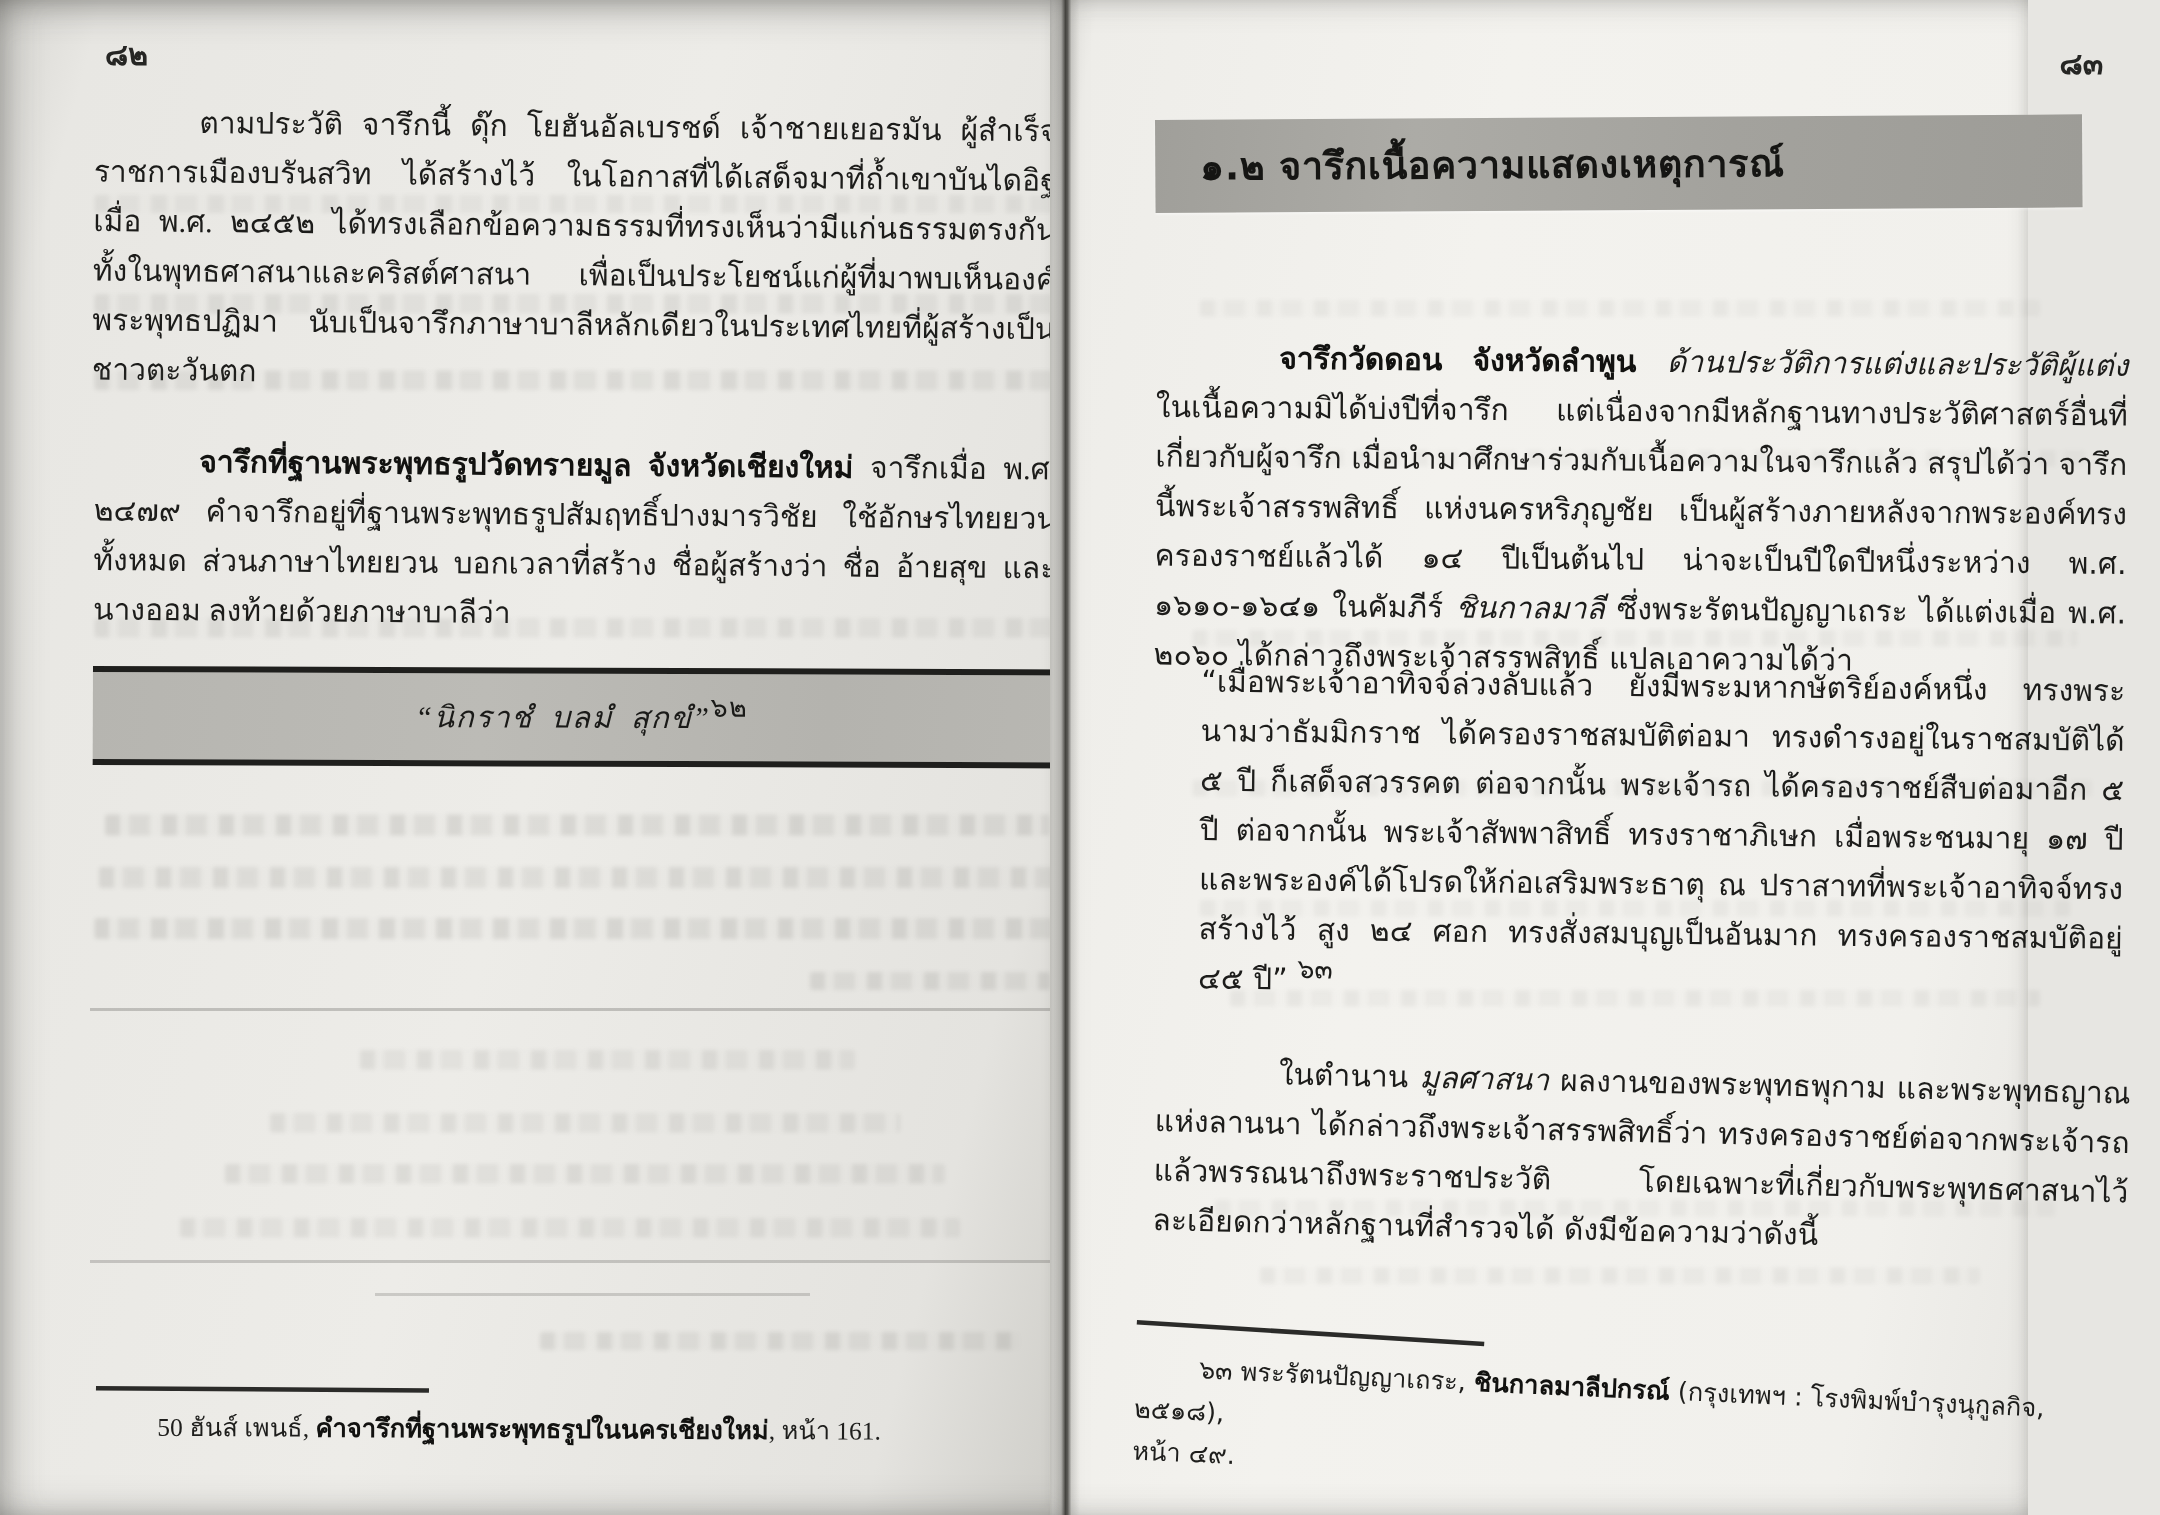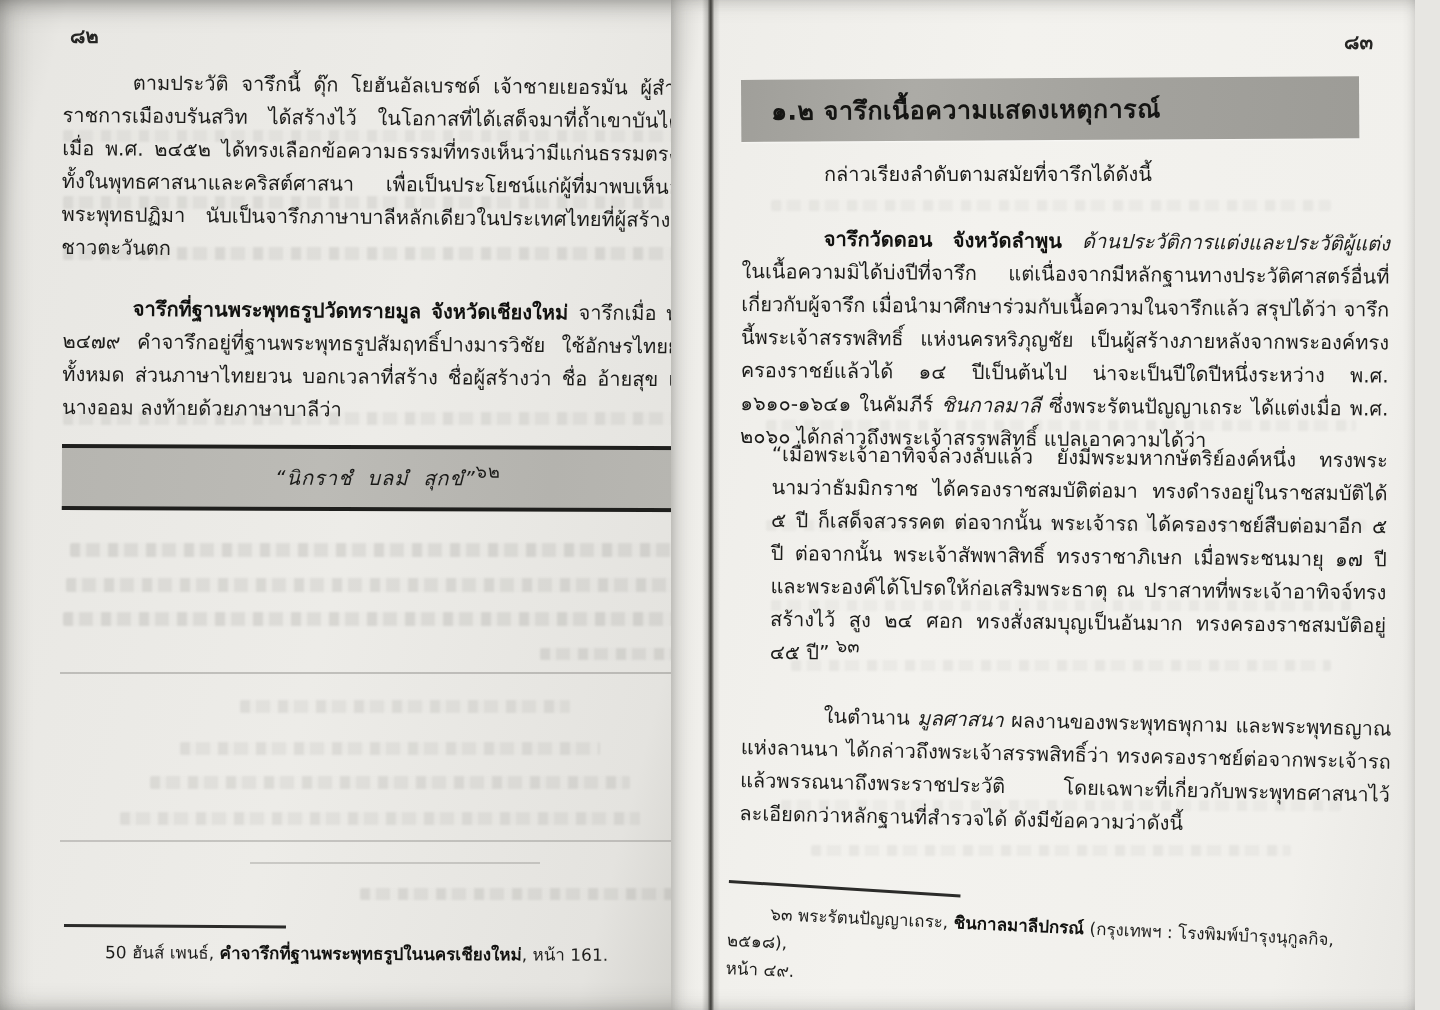--- a/index.html
+++ b/index.html
@@ -12,23 +12,24 @@
 
   
   .page{position:absolute;top:0;height:1010px;}
   .page-left{
     left:0;width:712px;
     background:linear-gradient(105deg,#d9d8d4 0%,#e8e7e3 7%,#edece8 50%,#e4e3df 86%,#cfcec9 99%);
     box-shadow:inset 0 20px 26px -18px rgba(60,60,56,.5),
                inset 0 -18px 24px -18px rgba(60,60,56,.35),
                inset 20px 0 30px -20px rgba(60,60,56,.45),
                inset -12px 0 16px -12px rgba(40,40,38,.45);
+    font-family:Liberation Serif, serif;
   }
   .page-right{
-    left:671px;width:744px;
+    left:700px;width:652px;
     background:linear-gradient(100deg,#dddcd8 0%,#eeede9 4%,#f3f2ee 38%,#f1f0ec 84%,#e8e7e3 100%);
     box-shadow:inset 0 16px 22px -18px rgba(70,70,66,.35),
                inset 0 -16px 22px -18px rgba(70,70,66,.3),
                inset 16px 0 24px -18px rgba(50,50,46,.5),
                inset -10px 0 14px -12px rgba(70,70,66,.3);
   }
   .gutter{
     position:absolute;left:702px;top:0;width:18px;height:1010px;z-index:5;
     background:linear-gradient(to right,
       rgba(80,79,75,0) 0%, rgba(80,79,75,.30) 30%,
@@ -133,21 +134,20 @@
 
   <div class="gutter"></div>
 
   <div class="page page-right">
     <div class="pageno r-pageno" style="left:673px;top:26px;">๘๓</div>
 
     <div class="section-band">
       <span>๑.๒ จารึกเนื้อความแสดงเหตุการณ์</span>
     </div>
 
-    <p class="body r-intro">กล่าวเรียงลำดับตามสมัยที่จารึกได้ดังนี้</p>
 
     <p class="body r-para1"><span class="seg-b">จารึกวัดดอน จังหวัดลำพูน </span><span class="seg-i">ด้านประวัติการแต่งและประวัติผู้แต่ง</span><span> ในเนื้อความมิได้บ่งปีที่จารึก แต่เนื่องจากมีหลักฐานทางประวัติศาสตร์อื่นที่เกี่ยวกับผู้จารึก เมื่อนำมาศึกษาร่วมกับเนื้อความในจารึกแล้ว สรุปได้ว่า จารึกนี้พระเจ้าสรรพสิทธิ์ แห่งนครหริภุญชัย เป็นผู้สร้างภายหลังจากพระองค์ทรงครองราชย์แล้วได้ ๑๔ ปีเป็นต้นไป น่าจะเป็นปีใดปีหนึ่งระหว่าง พ.ศ. ๑๖๑๐-๑๖๔๑ ในคัมภีร์ </span><span class="seg-i">ชินกาลมาลี</span><span> ซึ่งพระรัตนปัญญาเถระ ได้แต่งเมื่อ พ.ศ. ๒๐๖๐ ได้กล่าวถึงพระเจ้าสรรพสิทธิ์ แปลเอาความได้ว่า</span></p>
 
     <p class="body r-quote"><span>“เมื่อพระเจ้าอาทิจจ์ล่วงลับแล้ว ยังมีพระมหากษัตริย์องค์หนึ่ง ทรงพระนามว่าธัมมิกราช ได้ครองราชสมบัติต่อมา ทรงดำรงอยู่ในราชสมบัติได้ ๕ ปี ก็เสด็จสวรรคต ต่อจากนั้น พระเจ้ารถ ได้ครองราชย์สืบต่อมาอีก ๕ ปี ต่อจากนั้น พระเจ้าสัพพาสิทธิ์ ทรงราชาภิเษก เมื่อพระชนมายุ ๑๗ ปี และพระองค์ได้โปรดให้ก่อเสริมพระธาตุ ณ ปราสาทที่พระเจ้าอาทิจจ์ทรงสร้างไว้ สูง ๒๔ ศอก ทรงสั่งสมบุญเป็นอันมาก ทรงครองราชสมบัติอยู่ ๔๕ ปี” </span><sup>๖๓</sup></p>
 
     <p class="body r-para2"><span>ในตำนาน </span><span class="seg-i">มูลศาสนา</span><span> ผลงานของพระพุทธพุกาม และพระพุทธญาณ แห่งลานนา ได้กล่าวถึงพระเจ้าสรรพสิทธิ์ว่า ทรงครองราชย์ต่อจากพระเจ้ารถ แล้วพรรณนาถึงพระราชประวัติ โดยเฉพาะที่เกี่ยวกับพระพุทธศาสนาไว้ละเอียดกว่าหลักฐานที่สำรวจได้ ดังมีข้อความว่าดังนี้</span></p>
 
     <div class="ghost" style="top:200px;left:100px;width:560px;height:11px;opacity:.13;"></div>
     <div class="ghost" style="top:300px;left:90px;width:600px;height:11px;opacity:.11;"></div>
     <div class="ghost" style="top:420px;left:95px;width:590px;height:11px;opacity:.13;"></div>

